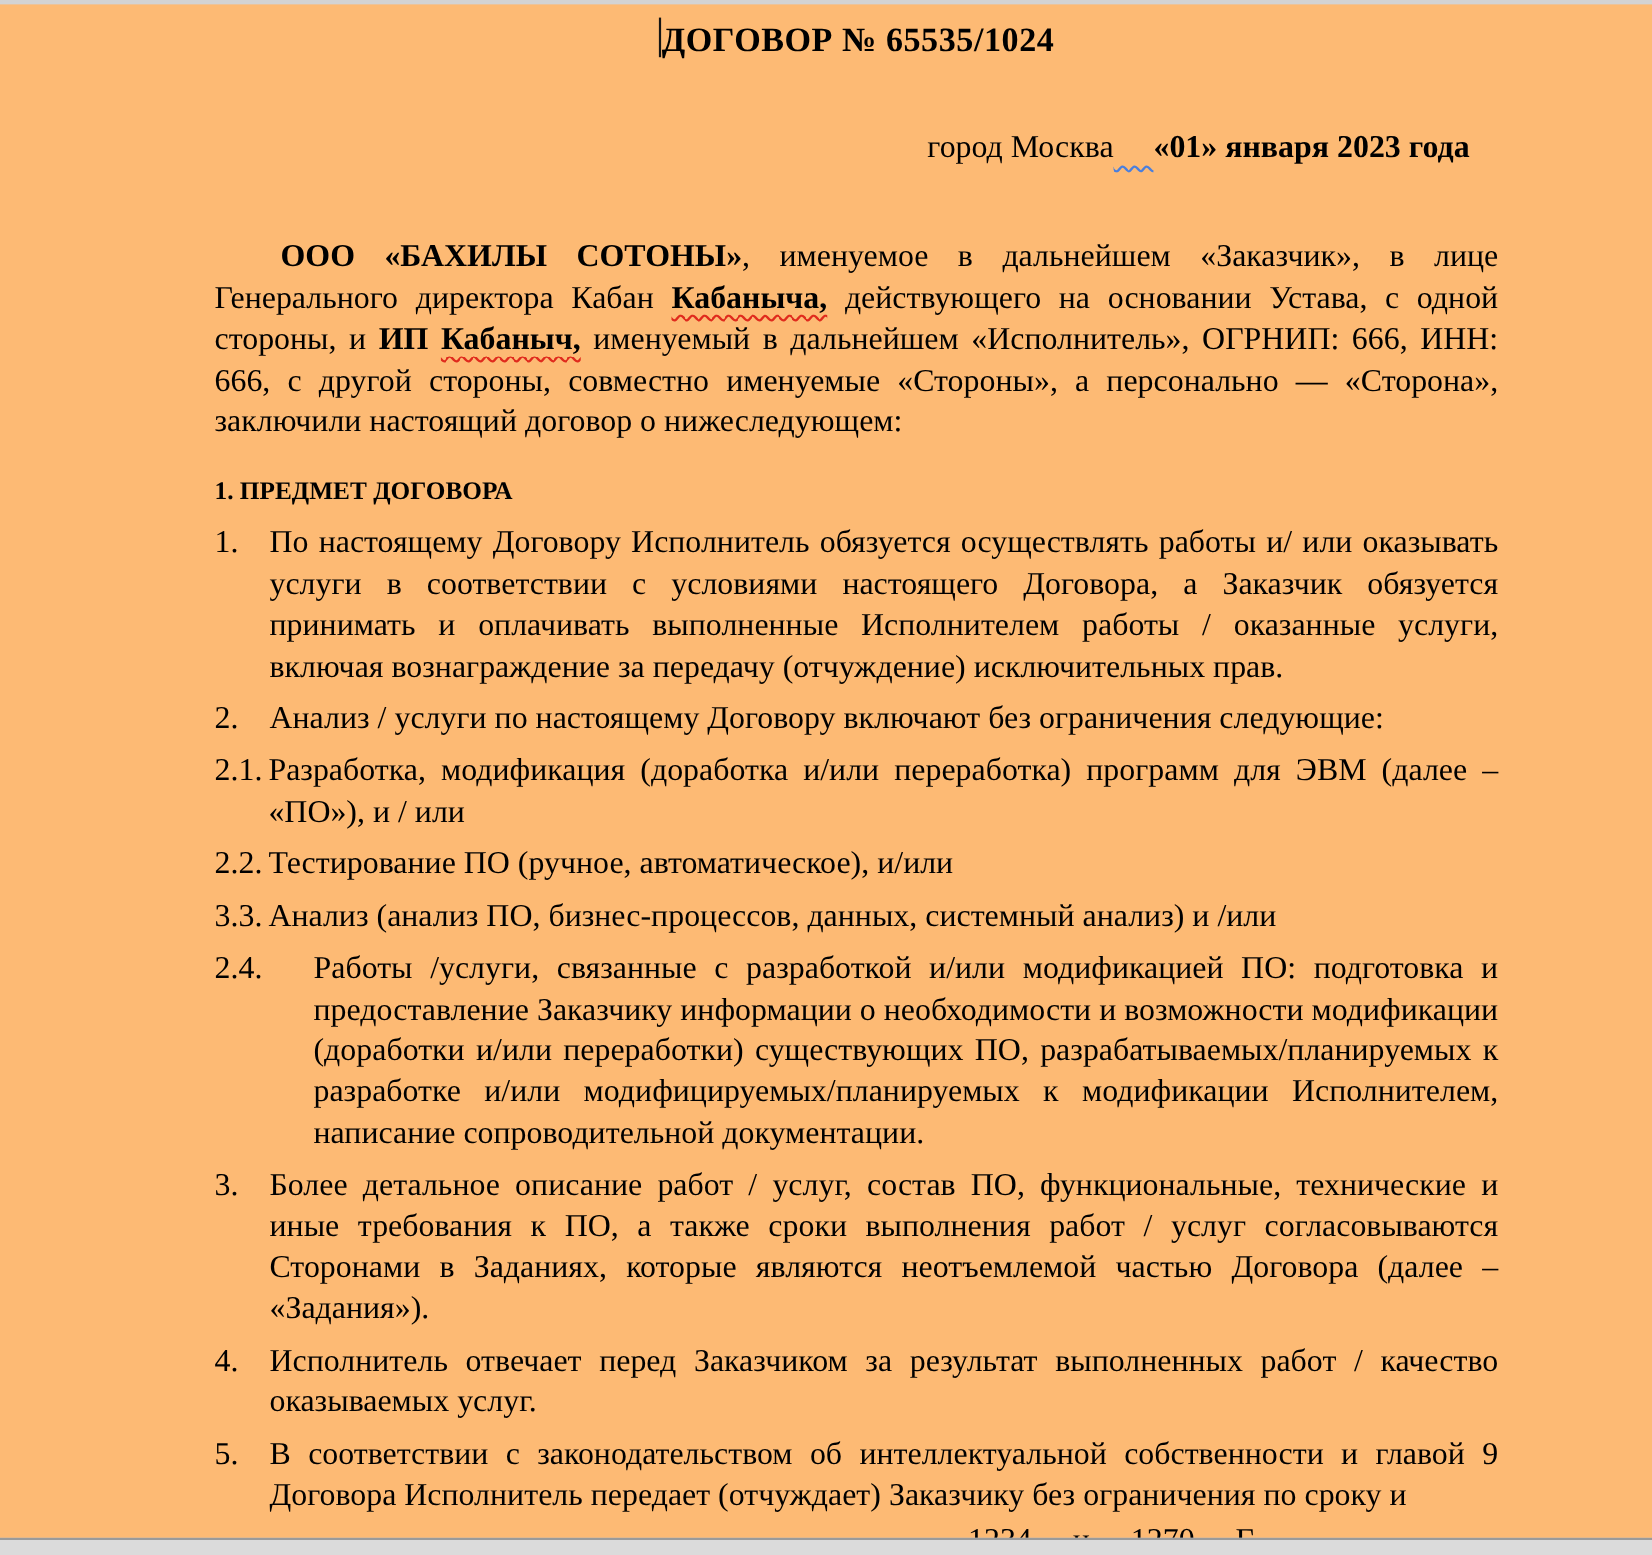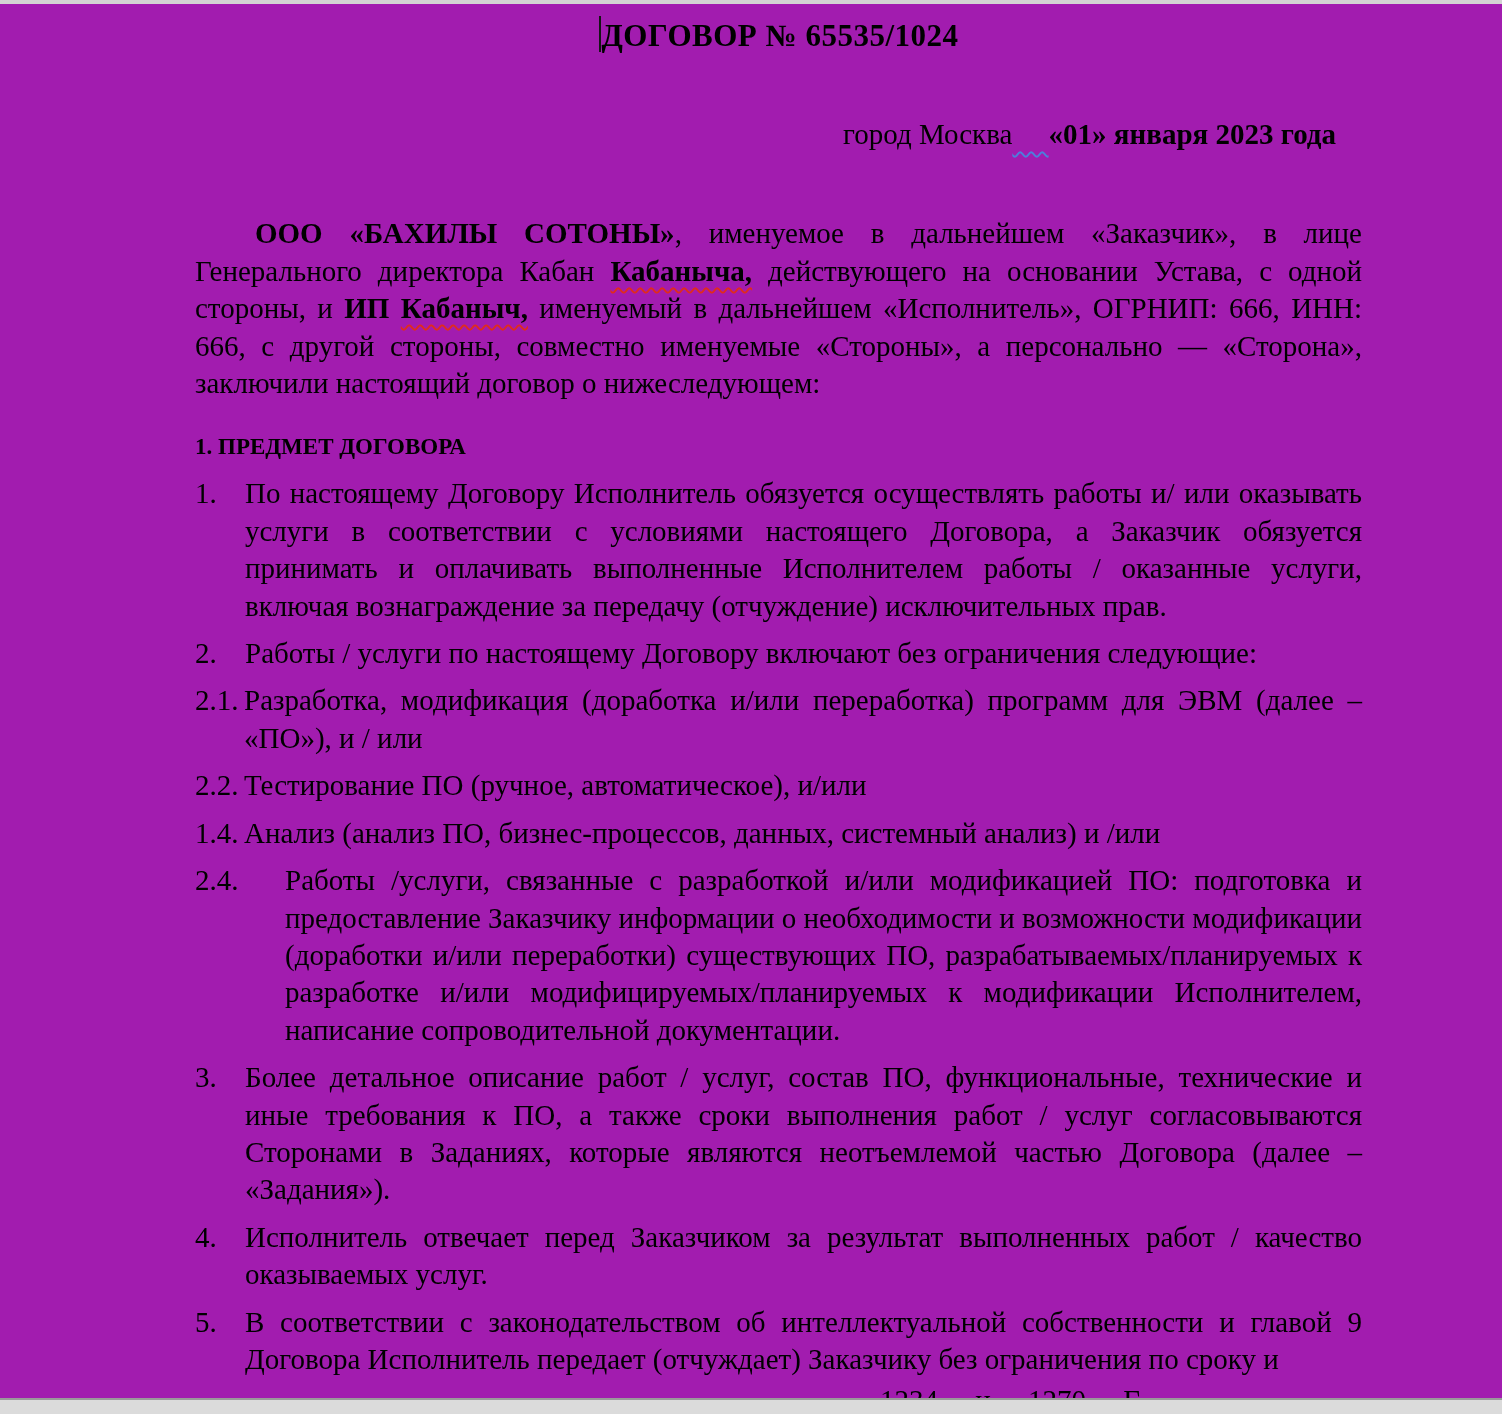--- a/index.html
+++ b/index.html
@@ -1,17 +1,17 @@
 <!DOCTYPE html>
 <html><head>
 <meta charset="utf-8">
 <style>
   html,body{margin:0;padding:0;background:#ffffff;}
   .screen{
-    position:relative;width:1502px;height:1414px;background:#a21caf;overflow:hidden;
+    position:relative;width:1502px;height:1414px;background:#fdba74;overflow:hidden;
     font-family:"Liberation Serif","DejaVu Serif",serif;color:#000;
   }
   .top-strip{position:absolute;top:0;left:0;width:100%;height:4px;background:#d3d3d3;}
   .page{position:absolute;top:4px;left:0;right:0;bottom:0;padding:10px 140px 0 195px;box-sizing:border-box;}
   .doc-title{text-align:center;font-weight:700;font-size:31px;line-height:44px;letter-spacing:0.5px;}
   .caret{display:inline-block;width:2px;height:36px;background:#151515;vertical-align:-6px;margin-right:1px;}
   .meta{display:flex;justify-content:flex-end;align-items:baseline;margin-top:58px;font-size:29px;line-height:37px;}
   .meta-city{padding-left:10px;}
   .meta-date{padding-right:26px;white-space:nowrap;font-weight:bold;}
   .squiggle-blue{
@@ -63,35 +63,35 @@
 
     <div class="section-heading">1. ПРЕДМЕТ ДОГОВОРА</div>
 
     <div class="item body-text" style="margin-top:9px;">
       <span class="num">1.</span>
       <span class="itext">По настоящему Договору Исполнитель обязуется осуществлять работы и/ или оказывать услуги в соответствии с условиями настоящего Договора, а Заказчик обязуется принимать и оплачивать выполненные Исполнителем работы / оказанные услуги, включая вознаграждение за передачу (отчуждение) исключительных прав.</span>
     </div>
 
     <div class="item body-text">
       <span class="num">2.</span>
-      <span class="itext">Работы / услуги по настоящему Договору включают без ограничения следующие:</span>
+      <span class="itext">Анализ / услуги по настоящему Договору включают без ограничения следующие:</span>
     </div>
 
     <div class="item tight body-text">
       <span class="num">2.1.</span>
       <span class="itext">Разработка, модификация (доработка и/или переработка) программ для ЭВМ (далее – «ПО»), и / или</span>
     </div>
 
     <div class="item tight body-text">
       <span class="num">2.2.</span>
       <span class="itext">Тестирование ПО (ручное, автоматическое), и/или</span>
     </div>
 
     <div class="item tight body-text">
-      <span class="num">1.4.</span>
+      <span class="num">3.3.</span>
       <span class="itext">Анализ (анализ ПО, бизнес-процессов, данных, системный анализ) и /или</span>
     </div>
 
     <div class="item wide body-text">
       <span class="num">2.4.</span>
       <span class="itext">Работы /услуги, связанные с разработкой и/или модификацией ПО: подготовка и предоставление Заказчику информации о необходимости и возможности модификации (доработки и/или переработки) существующих ПО, разрабатываемых/планируемых к разработке и/или модифицируемых/планируемых к модификации Исполнителем, написание сопроводительной документации.</span>
     </div>
 
     <div class="item body-text">
       <span class="num">3.</span>

